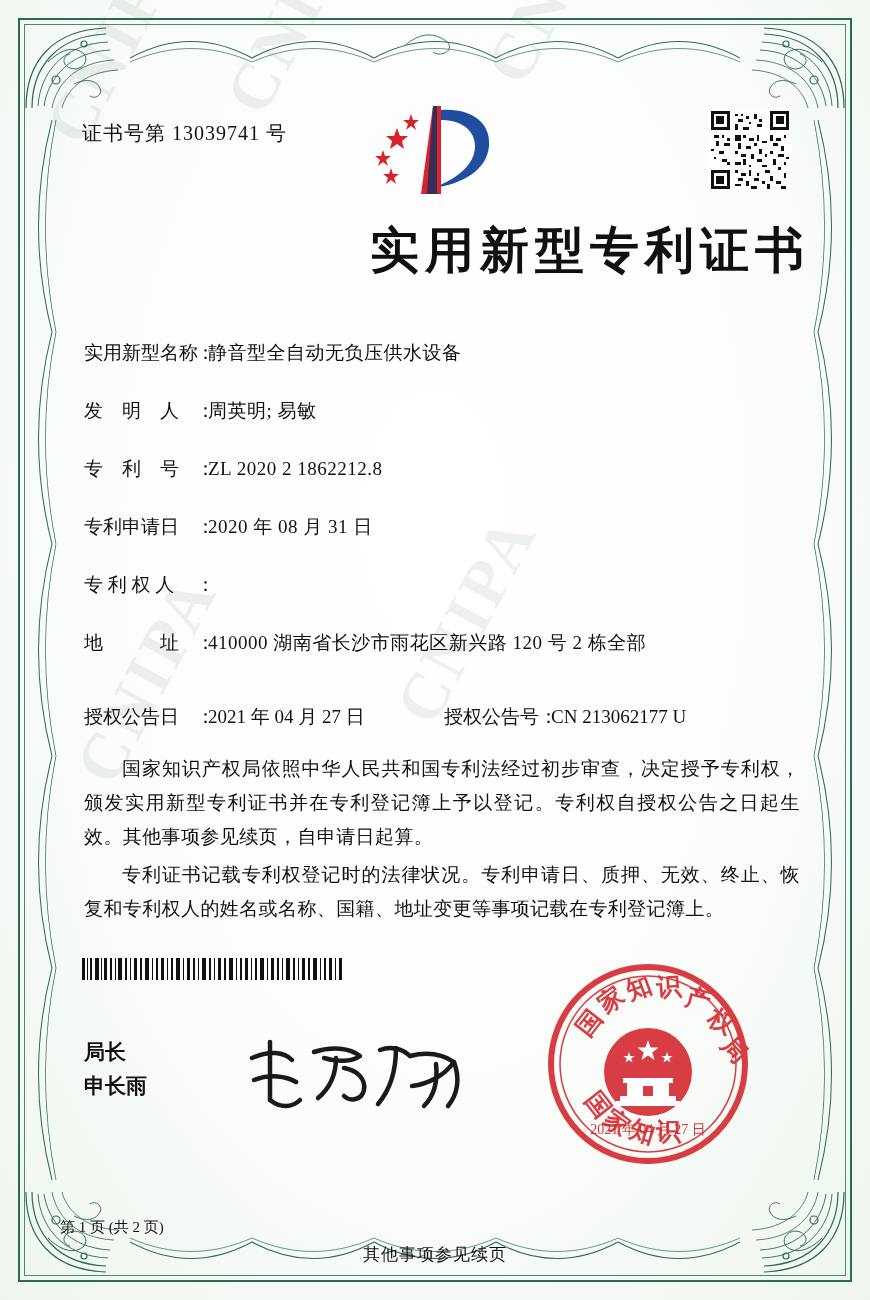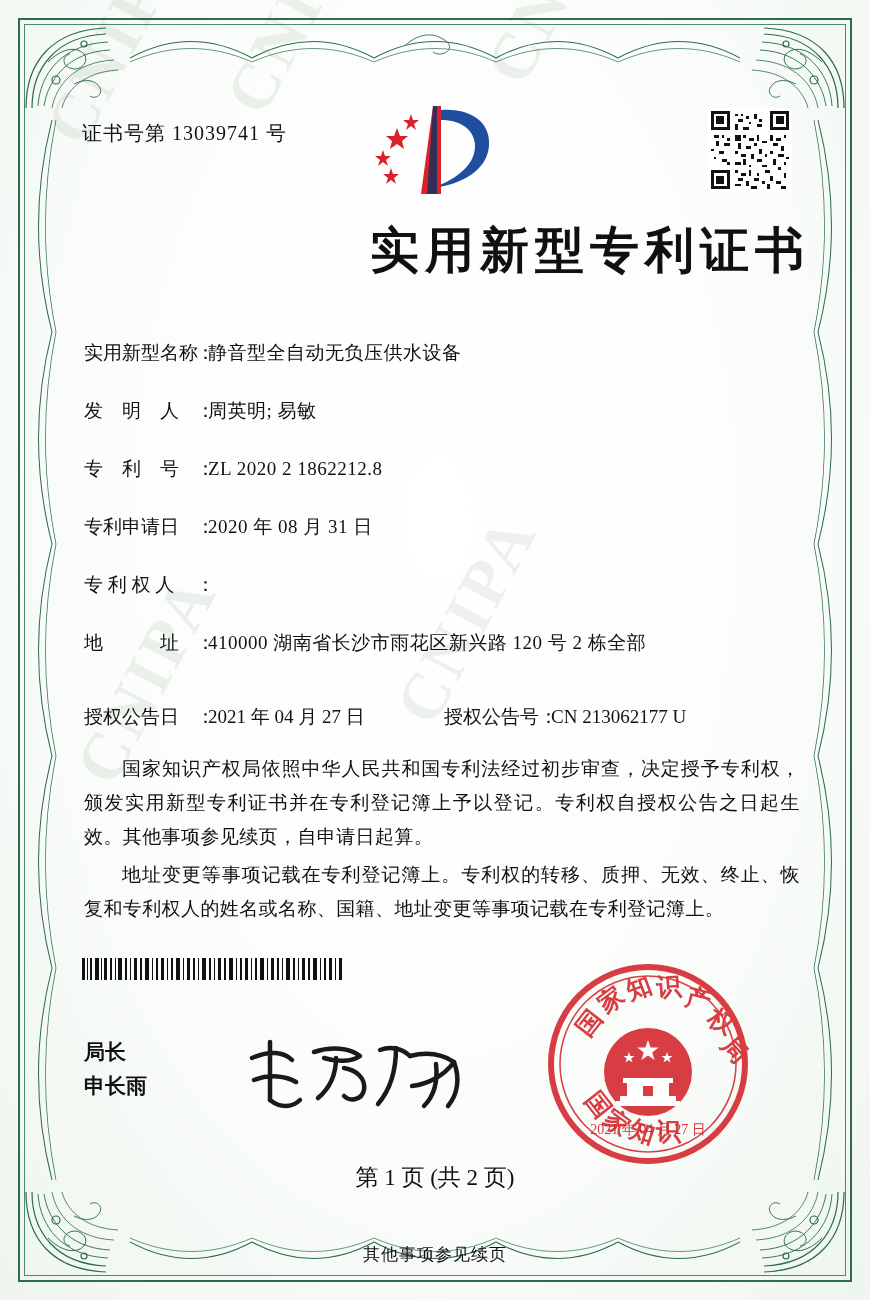--- a/index.html
+++ b/index.html
@@ -128,22 +128,22 @@
   }
   .handwriting svg{display:block;width:100%;height:100%;}
 
   .seal{
     position:absolute;right:58px;top:900px;
     width:208px;height:208px;
   }
   .seal svg{display:block;width:100%;height:100%;}
 
   .page-num{
-    position:absolute;left:0;right:0;top:1102px;
-    text-align:center;font-size:23px;color:#111;
+    position:absolute;left:0;right:0;top:1158px;
+    text-align:left;font-size:15px;color:#111;
   }
   .footnote{
     position:absolute;left:0;right:0;top:1183px;
     text-align:center;font-size:17px;color:#111;letter-spacing:1px;
   }
 </style>
 </head>
 <body>
 
 <div class="page">
@@ -412,21 +412,21 @@
           <span>2021 年 04 月 27 日</span>
         </span>
         <span class="right">
           <span>授权公告号</span>
           <span class="f-colon">：</span>
           <span>CN 213062177 U</span>
         </span>
       </div>
 
       <div class="para">国家知识产权局依照中华人民共和国专利法经过初步审查，决定授予专利权，颁发实用新型专利证书并在专利登记簿上予以登记。专利权自授权公告之日起生效。其他事项参见续页，自申请日起算。</div>
-      <div class="para second">地址变更等事项记载在专利登记簿上。专利权的转移、质押、无效、终止、恢复和专利权人的姓名或名称、国籍、地址变更等事项记载在专利登记簿上。</div>
+      <div class="para second">专利证书记载专利权登记时的法律状况。专利申请日、质押、无效、终止、恢复和专利权人的姓名或名称、国籍、地址变更等事项记载在专利登记簿上。</div>
     </div>
 
     <div class="barcode">
       <svg viewBox="0 0 262 22" preserveAspectRatio="none" xmlns="http://www.w3.org/2000/svg">
         <g fill="#111">
           <rect x="0" y="0" width="3" height="22"></rect>
             <rect x="5" y="0" width="1" height="22"></rect>
           <rect x="8" y="0" width="2" height="22"></rect>
             <rect x="13" y="0" width="4" height="22"></rect>
           <rect x="19" y="0" width="1" height="22"></rect>

